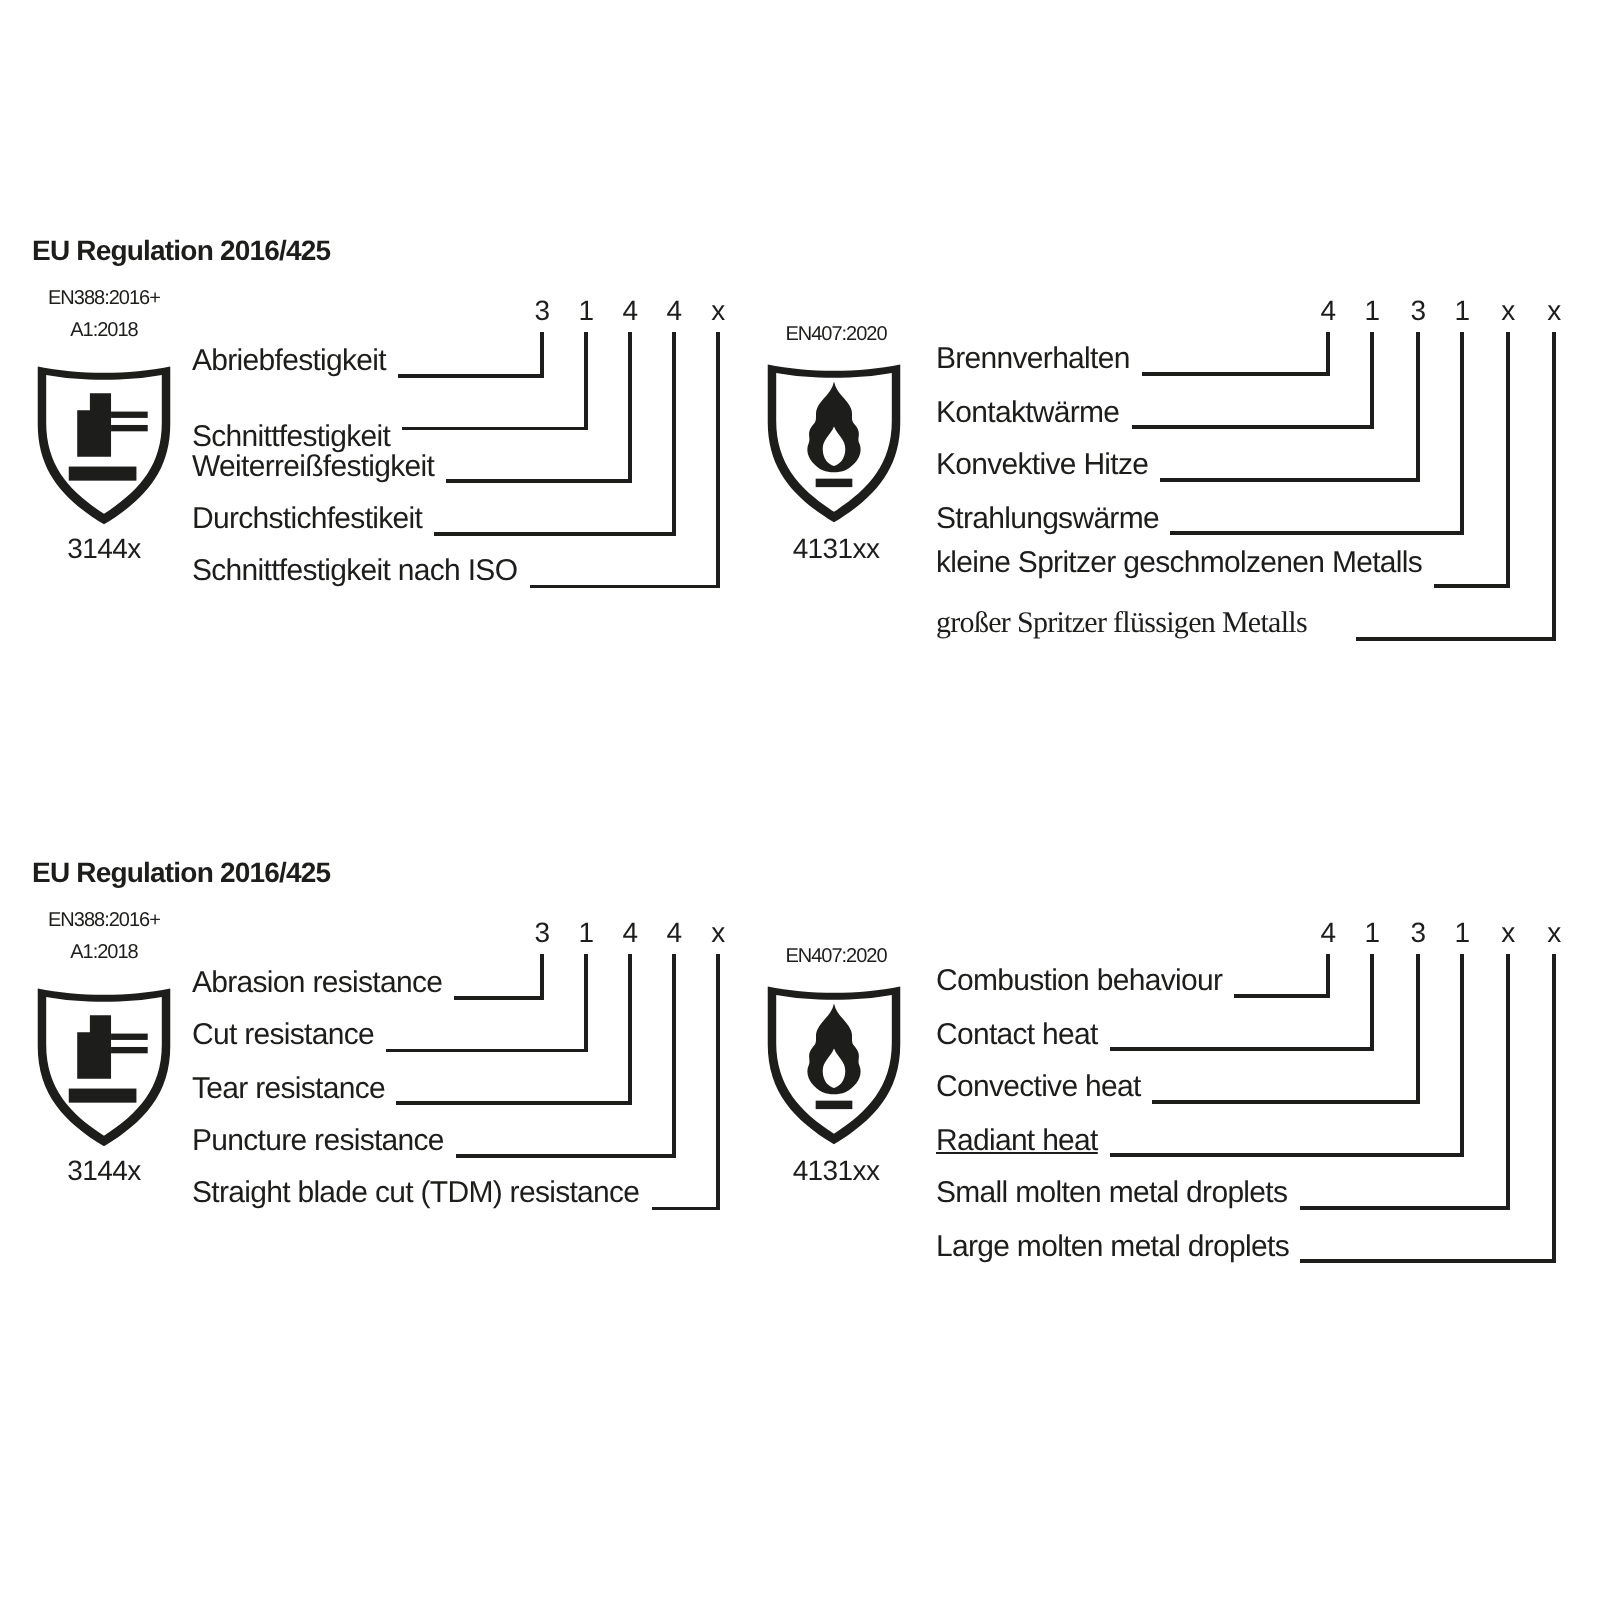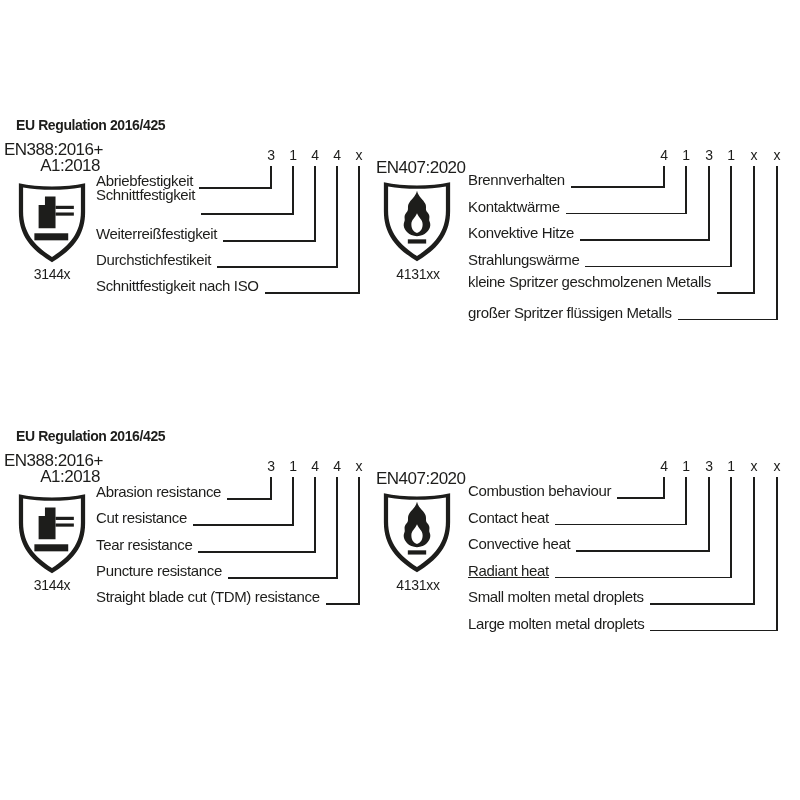--- a/index.html
+++ b/index.html
@@ -6,21 +6,21 @@
   #page{
     position:relative;width:800px;height:800px;background:#ffffff;
     font-family:"Liberation Sans","DejaVu Sans",sans-serif;
     color:#1d1d1b;overflow:hidden;letter-spacing:-0.2px;
   }
   .reg-header{
     position:absolute;font-size:14px;font-weight:bold;letter-spacing:-0.4px;
     white-space:nowrap;
   }
   .standard{
-    position:absolute;font-size:17px;line-height:15.5px;text-align:right;
+    position:absolute;font-size:10px;line-height:15.5px;text-align:center;
     letter-spacing:-0.5px;white-space:pre-line;font-weight:500;
   }
   .shield{position:absolute;color:#1d1d1b;}
   .code{
     position:absolute;font-size:14px;text-align:center;letter-spacing:-0.3px;
   }
   .row-label{
     position:absolute;font-size:15px;line-height:17px;white-space:nowrap;
     letter-spacing:-0.35px;
   }
@@ -111,39 +111,39 @@
 
     <div class="standard" style="left:376px;top:471px;width:84px">EN407:2020</div>
     <svg class="shield" style="left:381px;top:489px" width="72" height="86" viewBox="0 0 100 122">
         <use href="#sym-flame-shield"></use>
       </svg>
     <div class="code" style="left:376px;top:577px;width:84px">4131xx</div>
   </div>
 
 <span class="row-label" style="left: 96px; top: 172px;">Abriebfestigkeit</span>
     <span class="digit" style="left: 261px; top: 148px;">3</span>
-    <span class="row-label" style="left: 96px; top: 186px;">Schnittfestigkeit</span>
+    <span class="row-label" style="left: 96px; top: 210px;">Schnittfestigkeit</span>
     <span class="digit" style="left: 283px; top: 148px;">1</span>
     <span class="row-label" style="left: 96px; top: 224.6px;">Weiterreißfestigkeit</span>
     <span class="digit" style="left: 305px; top: 148px;">4</span>
     <span class="row-label" style="left: 96px; top: 250.9px;">Durchstichfestikeit</span>
     <span class="digit" style="left: 327px; top: 148px;">4</span>
     <span class="row-label" style="left: 96px; top: 277.2px;">Schnittfestigkeit nach ISO</span>
     <span class="digit" style="left: 349px; top: 148px;">x</span>
     <span class="row-label" style="left: 468px; top: 171px;">Brennverhalten</span>
     <span class="digit" style="left: 654px; top: 148px;">4</span>
     <span class="row-label" style="left: 468px; top: 197.5px;">Kontaktwärme</span>
     <span class="digit" style="left: 676px; top: 148px;">1</span>
     <span class="row-label" style="left: 468px; top: 224px;">Konvektive Hitze</span>
     <span class="digit" style="left: 699px; top: 148px;">3</span>
     <span class="row-label" style="left: 468px; top: 250.5px;">Strahlungswärme</span>
     <span class="digit" style="left: 721px; top: 148px;">1</span>
     <span class="row-label" style="left: 468px; top: 273px;">kleine Spritzer geschmolzenen Metalls</span>
     <span class="digit" style="left: 744px; top: 148px;">x</span>
-    <span class="row-label" style="left: 468px; top: 303.5px;">großer Spritzer flüssigen Metalls</span>
+    <span class="row-label" style="left: 468px; top: 303.5px; font-family: Liberation Serif, serif;">großer Spritzer flüssigen Metalls</span>
     <span class="digit" style="left: 767px; top: 148px;">x</span>
     <span class="row-label" style="left: 96px; top: 483px;">Abrasion resistance</span>
     <span class="digit" style="left: 261px; top: 459px;">3</span>
     <span class="row-label" style="left: 96px; top: 509.3px;">Cut resistance</span>
     <span class="digit" style="left: 283px; top: 459px;">1</span>
     <span class="row-label" style="left: 96px; top: 535.6px;">Tear resistance</span>
     <span class="digit" style="left: 305px; top: 459px;">4</span>
     <span class="row-label" style="left: 96px; top: 561.9px;">Puncture resistance</span>
     <span class="digit" style="left: 327px; top: 459px;">4</span>
     <span class="row-label" style="left: 96px; top: 588.2px;">Straight blade cut (TDM) resistance</span>

